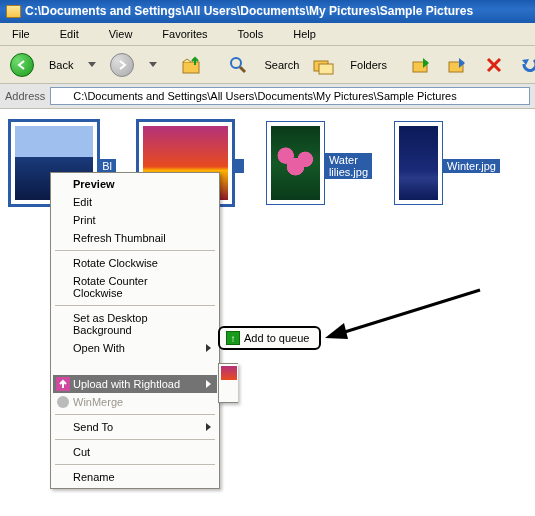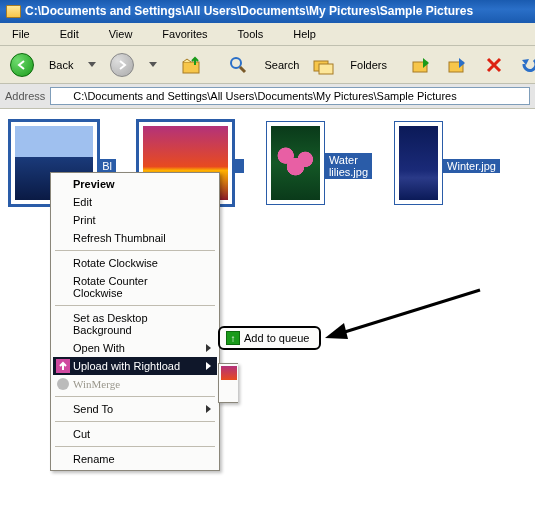--- a/index.html
+++ b/index.html
@@ -139,27 +139,27 @@
     position:relative;
     cursor:default;
   }
   .ctx .item.bold { font-weight:bold;}
   .ctx .sep { height:1px; background:#c0bcb0; margin:3px 2px;}
   .ctx .item.has-sub::after {
     content:""; position:absolute; right:6px; top:50%; transform:translateY(-50%);
     border-top:4px solid transparent; border-bottom:4px solid transparent; border-left:5px solid #333;
   }
   .ctx .item.hl {
-    background:#0f172a; color:#fff;
+    background:#737373; color:#fff;margin-top:18px;
   }
   .ctx .item.hl::after { border-left-color:#fff;}
   .ctx .item .pre-ico {
     position:absolute; left:3px; top:2px; width:14px; height:14px;
   }
-  .ctx .item.disabled { color:#9a978c;font-family:Liberation Serif, serif;}
+  .ctx .item.disabled { color:#9a978c;}
   .submenu {
     position:absolute;
     left:218px; top:326px;
     background:#fbfbfa;
     border:2px solid #000;
     border-radius:6px;
     padding:3px 10px 3px 6px;
     font-size:11px;
     display:flex;
     align-items:center;

